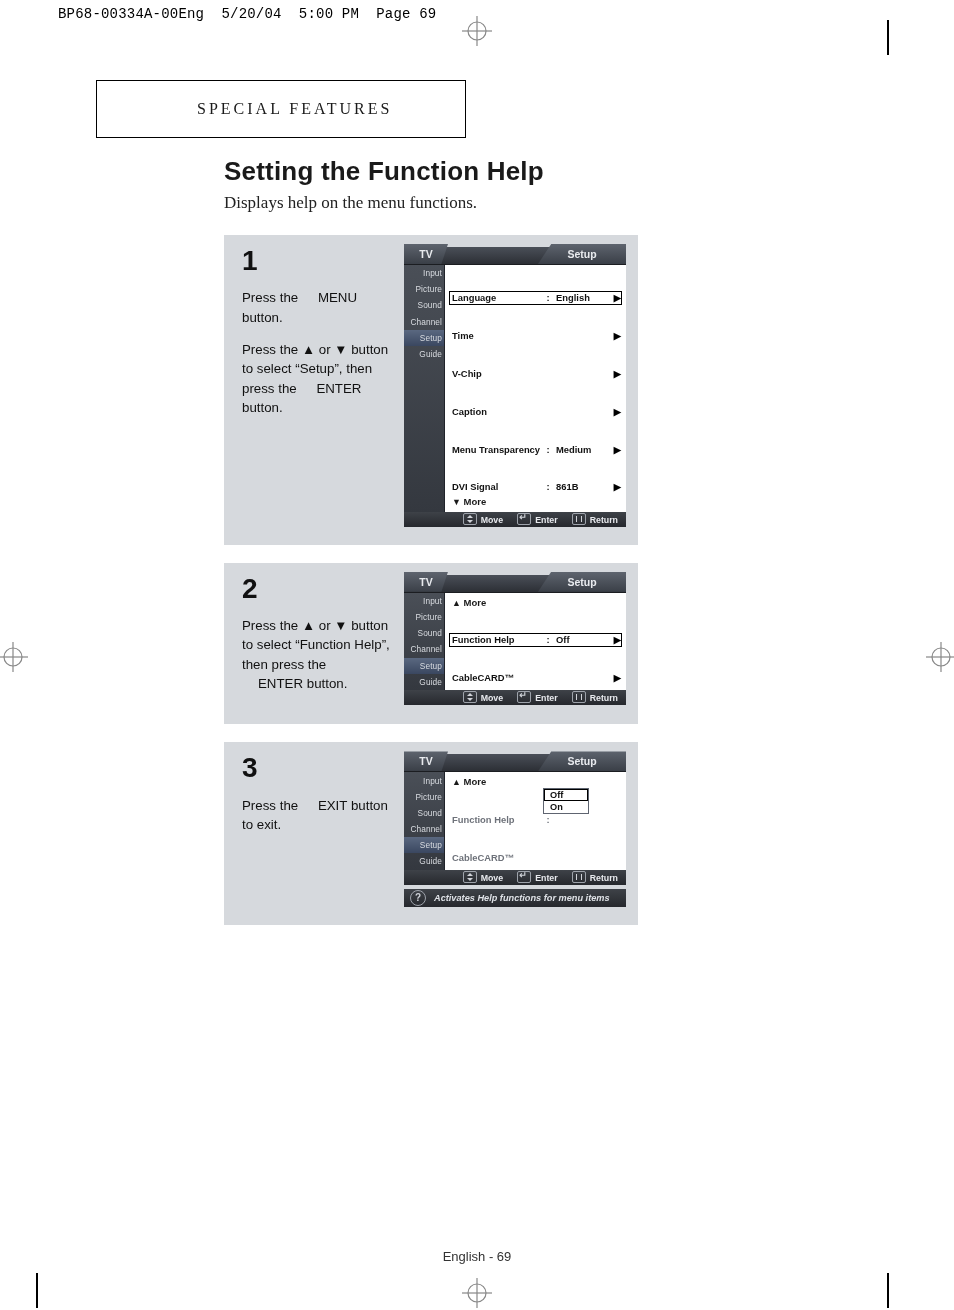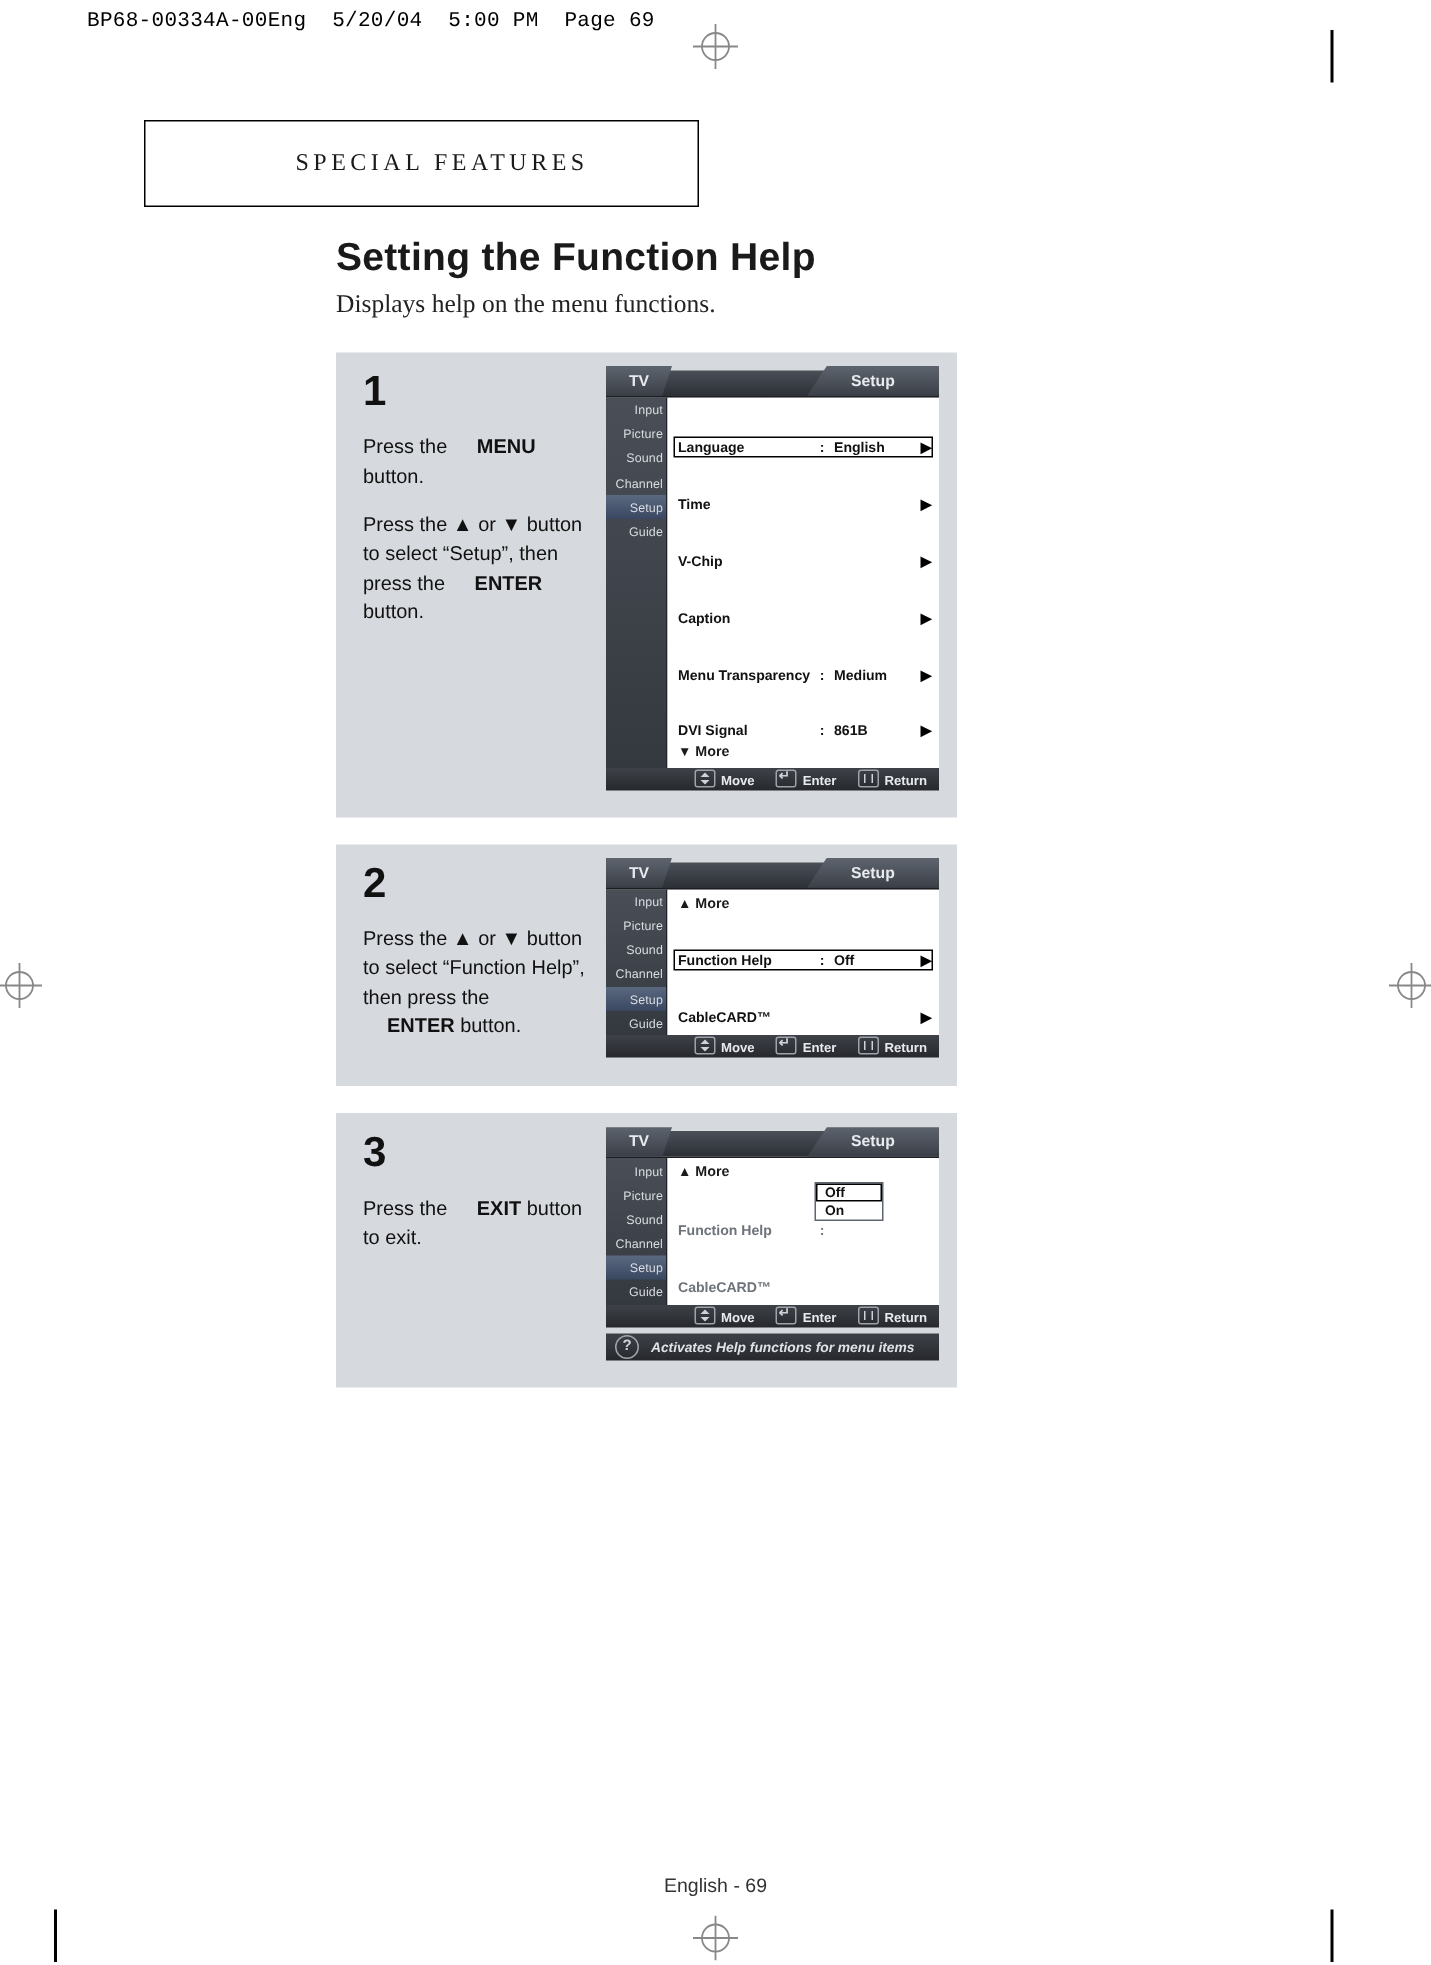--- a/index.html
+++ b/index.html
@@ -86,21 +86,21 @@
     padding:12px 10px 18px 18px;
     margin-bottom:18px;
     box-sizing:border-box;
     display:flex; gap:14px;
   }
   .panel .txt{ flex:0 0 148px; font-size:13.3px; line-height:1.45; color:#111; }
   .panel .num{
     font-family: Arial, Helvetica, sans-serif;
     font-weight:800; font-size:28px; line-height:1; margin:0 0 2px 0;
   }
-  .panel .txt b{ font-weight:700;padding-left:16px; }
+  .panel .txt b{ font-weight:400;padding-left:16px; }
   .panel .txt .arrow{ font-family: Arial, sans-serif; }
   .panel .osd-wrap{ flex:0 0 auto; }
 
   
   .osd{
     width:222px; border-radius:3px; overflow:visible;
     font-family: Arial, Helvetica, sans-serif;
   }
   .osd-head{
     position:relative; height:17px;

